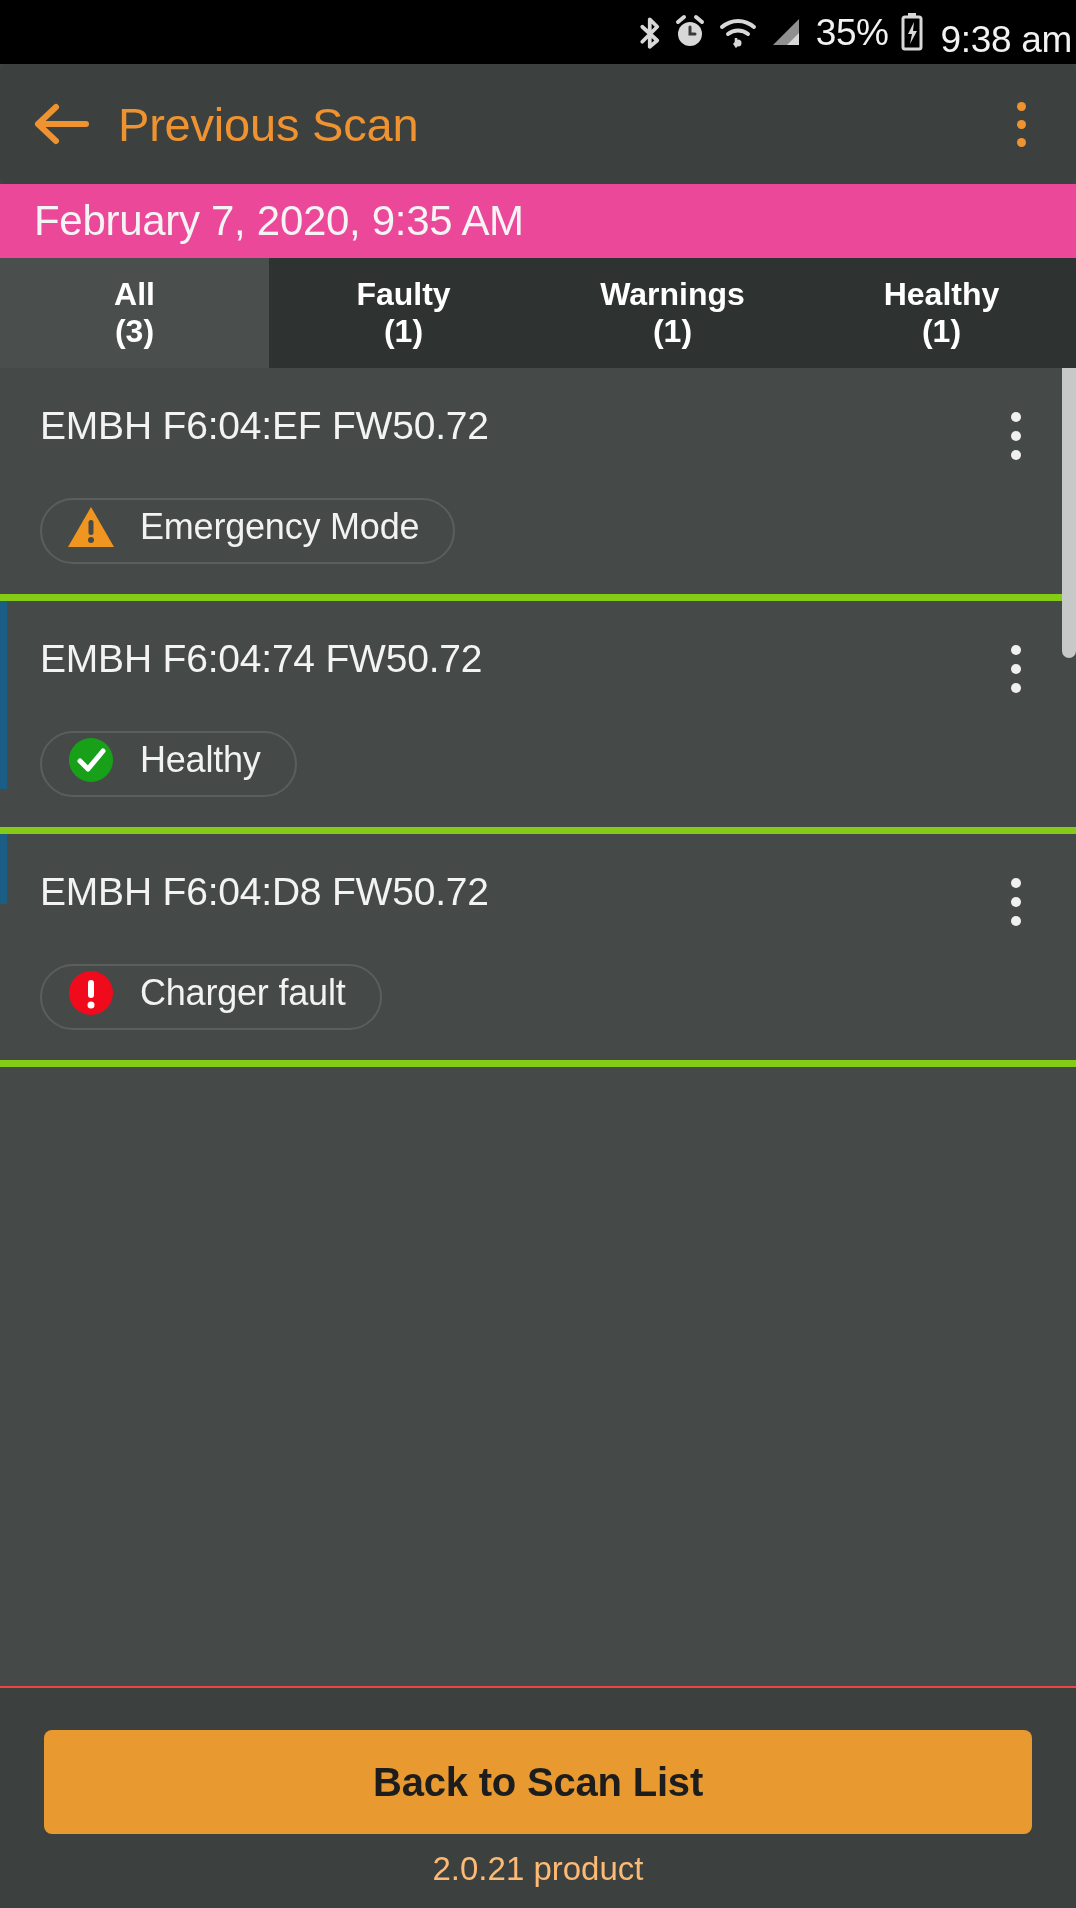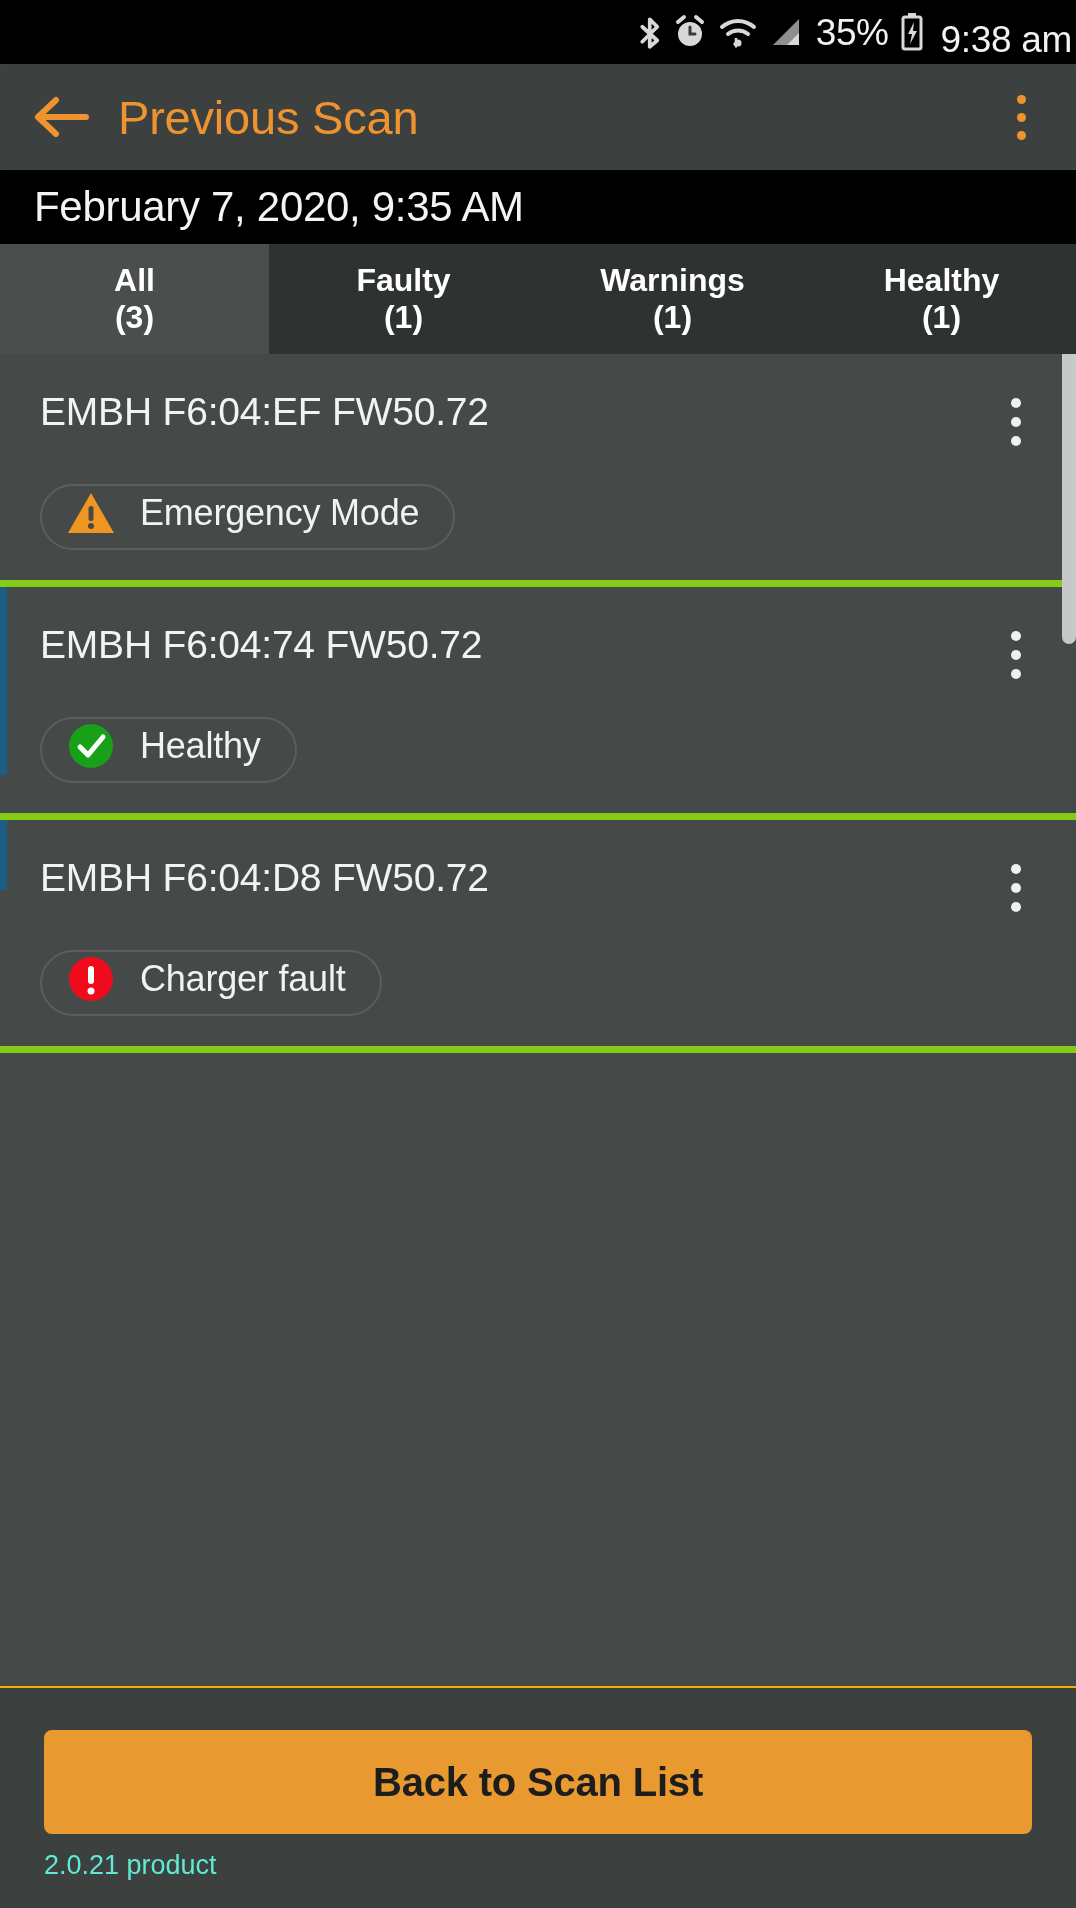--- a/index.html
+++ b/index.html
@@ -47,21 +47,21 @@
     color: #f2f2f2;
     font-size: 37px;
     line-height: 1;
     margin-left: 4px;
     letter-spacing: -0.3px;
     margin-top: 15px;
   }
 
   
   .appbar {
-    height: 106px;
+    height: 120px;
     background: #3c4140;
     display: flex;
     align-items: center;
     padding: 0 28px 0 32px;
     flex: 0 0 auto;
     position: relative;
     border-radius: 7px;
   }
   .back-arrow {
     width: 58px;
@@ -93,21 +93,21 @@
     display: block;
     width: 9px;
     height: 9px;
     border-radius: 50%;
     background: #ef9330;
   }
 
   
   .date-band {
     height: 74px;
-    background: #000000;
+    background: #ec4899;
     display: flex;
     align-items: center;
     padding-left: 34px;
     flex: 0 0 auto;
   }
   .date-band-text {
     color: #f4f4f4;
     font-size: 42px;
     letter-spacing: -0.3px;
   }
@@ -230,42 +230,42 @@
     border-radius: 7px;
     background: #c6c9c8;
   }
 
   
   .bottombar {
     flex: 0 0 auto;
     background: #3c4140;
     padding: 42px 44px 0 44px;
     height: 222px;
-    border-top: 2px solid #eab308;
+    border-top: 2px solid #ef4444;
   }
   .primary-button {
     width: 100%;
     height: 104px;
     background: #e8992f;
     border: none;
     border-radius: 8px;
     color: #1d1d1d;
     font-size: 40px;
     font-weight: bold;
     font-family: "Liberation Sans", "DejaVu Sans", sans-serif;
     letter-spacing: -0.2px;
     display: flex;
     align-items: center;
     justify-content: center;
   }
   .version-text {
     margin-top: 16px;
-    text-align: left;
-    color: #5eead4;
-    font-size: 27px;
+    text-align: center;
+    color: #fdba74;
+    font-size: 33px;
   }
 </style>
 </head>
 <body>
 
 <div id="app">
 
   <div class="statusbar">
     <span class="sb-ico">
       <svg width="26" height="38" viewBox="0 0 26 38">

